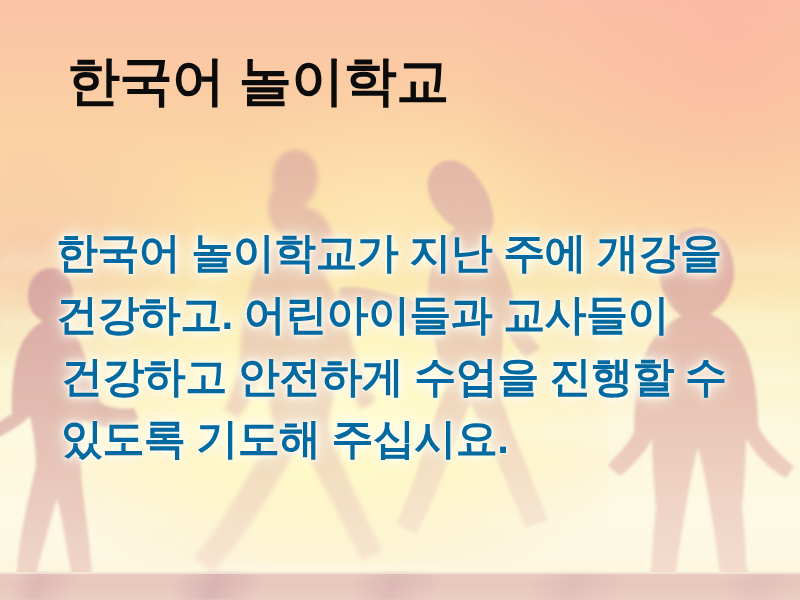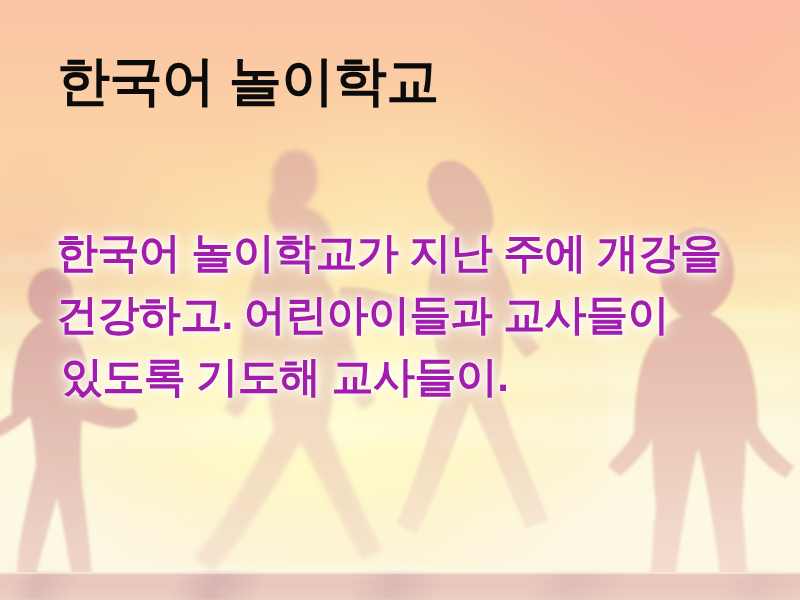--- a/index.html
+++ b/index.html
@@ -161,41 +161,41 @@
   .figures svg {
     position: absolute;
     left: 0; top: 0;
     width: 800px;
     height: 600px;
   }
 
   
   .title {
     position: absolute;
-    left: 57px;
+    left: 67px;
     top: 50px;
     font-size: 53px;
     line-height: 62px;
     font-weight: 700;
     color: #0b0b0b;
     letter-spacing: -0.5px;
     white-space: nowrap;
   }
 
   .body-text {
     position: absolute;
     left: 56px;
     top: 222px;
     width: 630px;
   }
   .body-line {
     font-size: 42px;
     line-height: 62px;
     font-weight: 700;
-    color: #a21caf;
+    color: #0369a1;
     letter-spacing: -0.6px;
     white-space: nowrap;
     text-shadow:
       0 0 3px rgba(255,255,248,0.98),
       0 0 7px rgba(255,255,246,0.95),
       0 0 13px rgba(255,255,244,0.85),
       0 0 20px rgba(255,255,240,0.62),
       0 0 30px rgba(255,255,238,0.40);
   }
   .body-line.indent { padding-left: 5px; }
@@ -383,16 +383,17 @@
   <div class="ground">
     <div class="ground-streaks"></div>
     <div class="ground-edge"></div>
   </div>
 
   <div class="title">한국어 놀이학교</div>
 
   <div class="body-text">
     <div class="body-line">한국어 놀이학교가 지난 주에 개강을</div>
     <div class="body-line">건강하고. 어린아이들과 교사들이</div>
-    <div class="body-line indent">있도록 기도해 교사들이.</div>
+    <div class="body-line indent">건강하고 안전하게 수업을 진행할 수</div>
+    <div class="body-line indent">있도록 기도해 주십시요.</div>
   </div>
 
 </div>
 
 </body></html>

